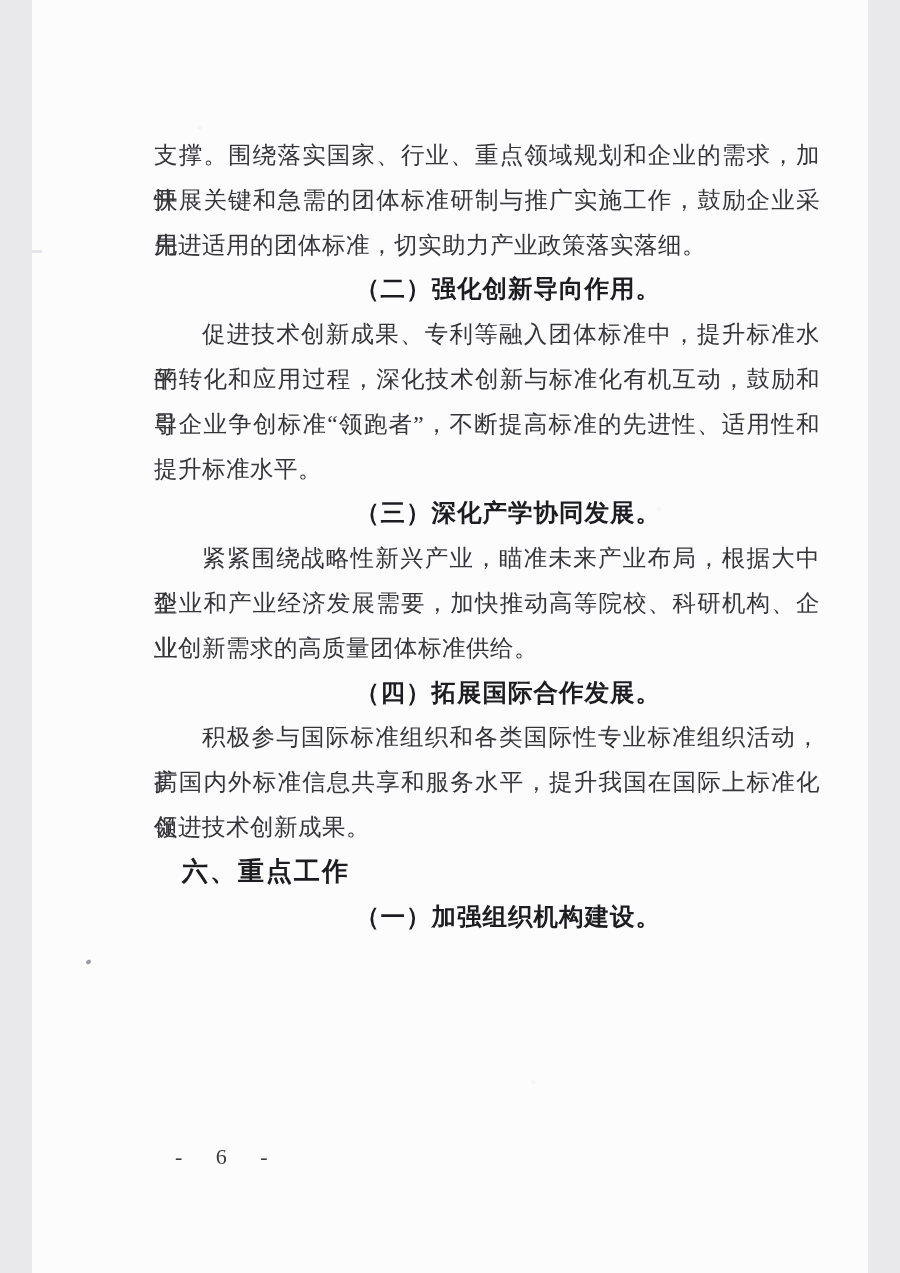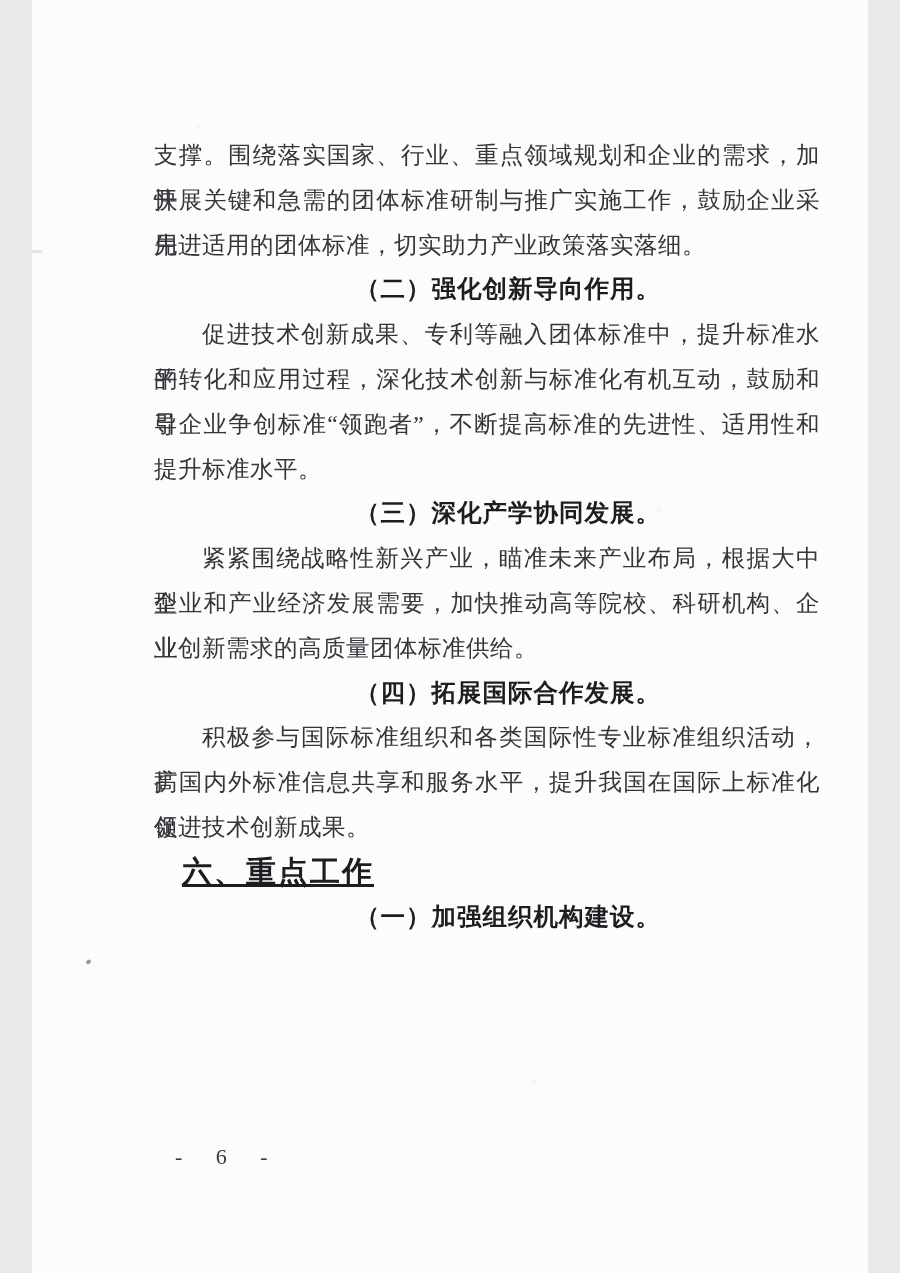--- a/index.html
+++ b/index.html
@@ -56,27 +56,26 @@
     color: #1d1d21;
     text-indent: 42px;
     white-space: nowrap;
     letter-spacing: 1px;
     text-align: center;
   }
   .heading-major {
     display: block;
     height: 44.8px;
     line-height: 44.8px;
-    font-size: 30px;
+    font-size: 26px;
     font-weight: 700;
     color: #1d1d21;
     text-indent: 28px;
     white-space: nowrap;
     letter-spacing: 2px;
-    text-decoration: underline;
   }
   .page-number {
     position: absolute;
     left: 143px;
     top: 1144px;
     font-size: 22px;
     color: #3a3a40;
     letter-spacing: 4px;
     word-spacing: 20px;
     white-space: pre;

